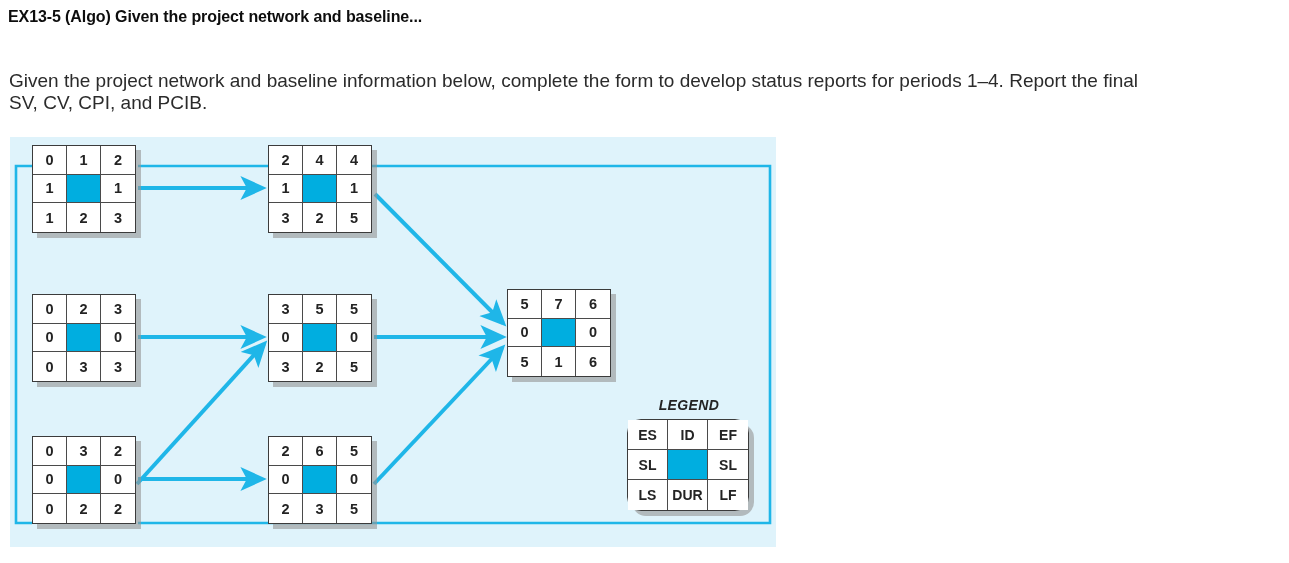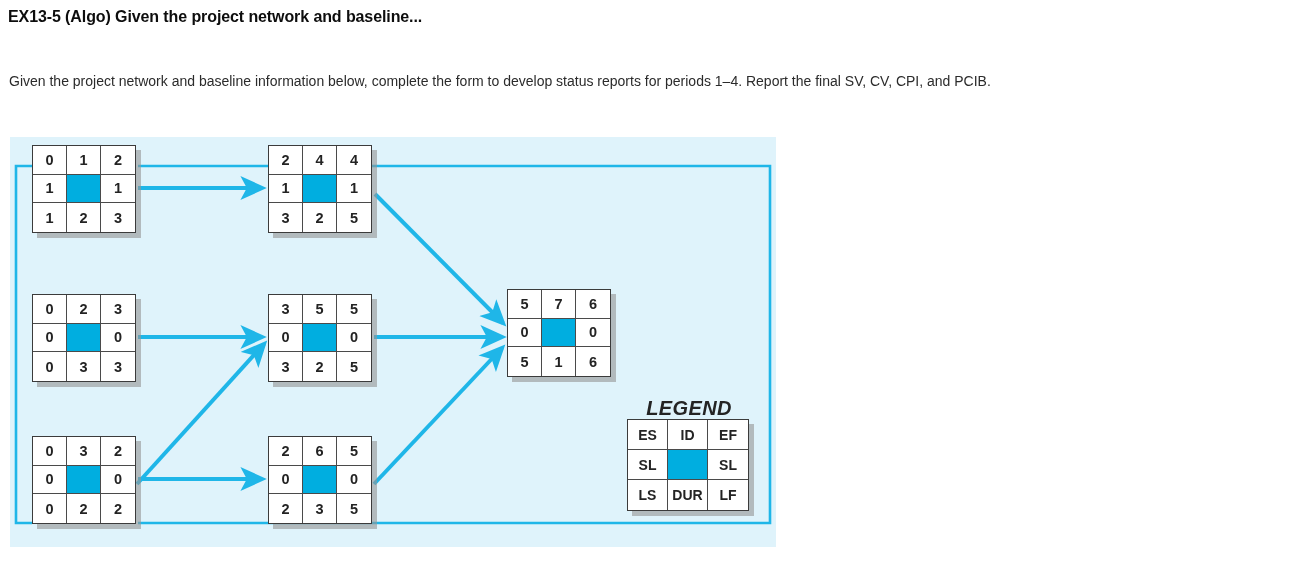--- a/index.html
+++ b/index.html
@@ -25,21 +25,21 @@
     font-weight: bold;
     letter-spacing: -0.1px;
     color: #0d0d0d;
     white-space: nowrap;
   }
   .q-desc {
     position: absolute;
     left: 9px;
     top: 70px;
     width: 1160px;
-    font-size: 14px;
+    font-size: 19px;
     line-height: 22px;
     color: #2b2b2b;
   }
 
   
   .diagram-panel {
     position: absolute;
     left: 10px;
     top: 137px;
     width: 766px;
@@ -91,31 +91,32 @@
   .legend-wrap {
     position: absolute;
     z-index: 6;
   }
   .legend-title {
     position: absolute;
     left: 0;
     top: 0;
     width: 124px;
     text-align: center;
-    font-size: 20px;
+    font-size: 14px;
     font-style: italic;
     font-weight: bold;
     color: #242424;
     letter-spacing: 0.4px;
   }
   .node.legend {
     width: 122px;
     height: 92px;
     top: 22px;
     left: 0;
+    border-radius: 14px;
   }
   .node.legend .cell {
     font-size: 14px;
     font-weight: bold;
   }
 </style>
 </head>
 <body>
 
 <div class="q-title">EX13-5 (Algo) Given the project network and baseline...</div>

